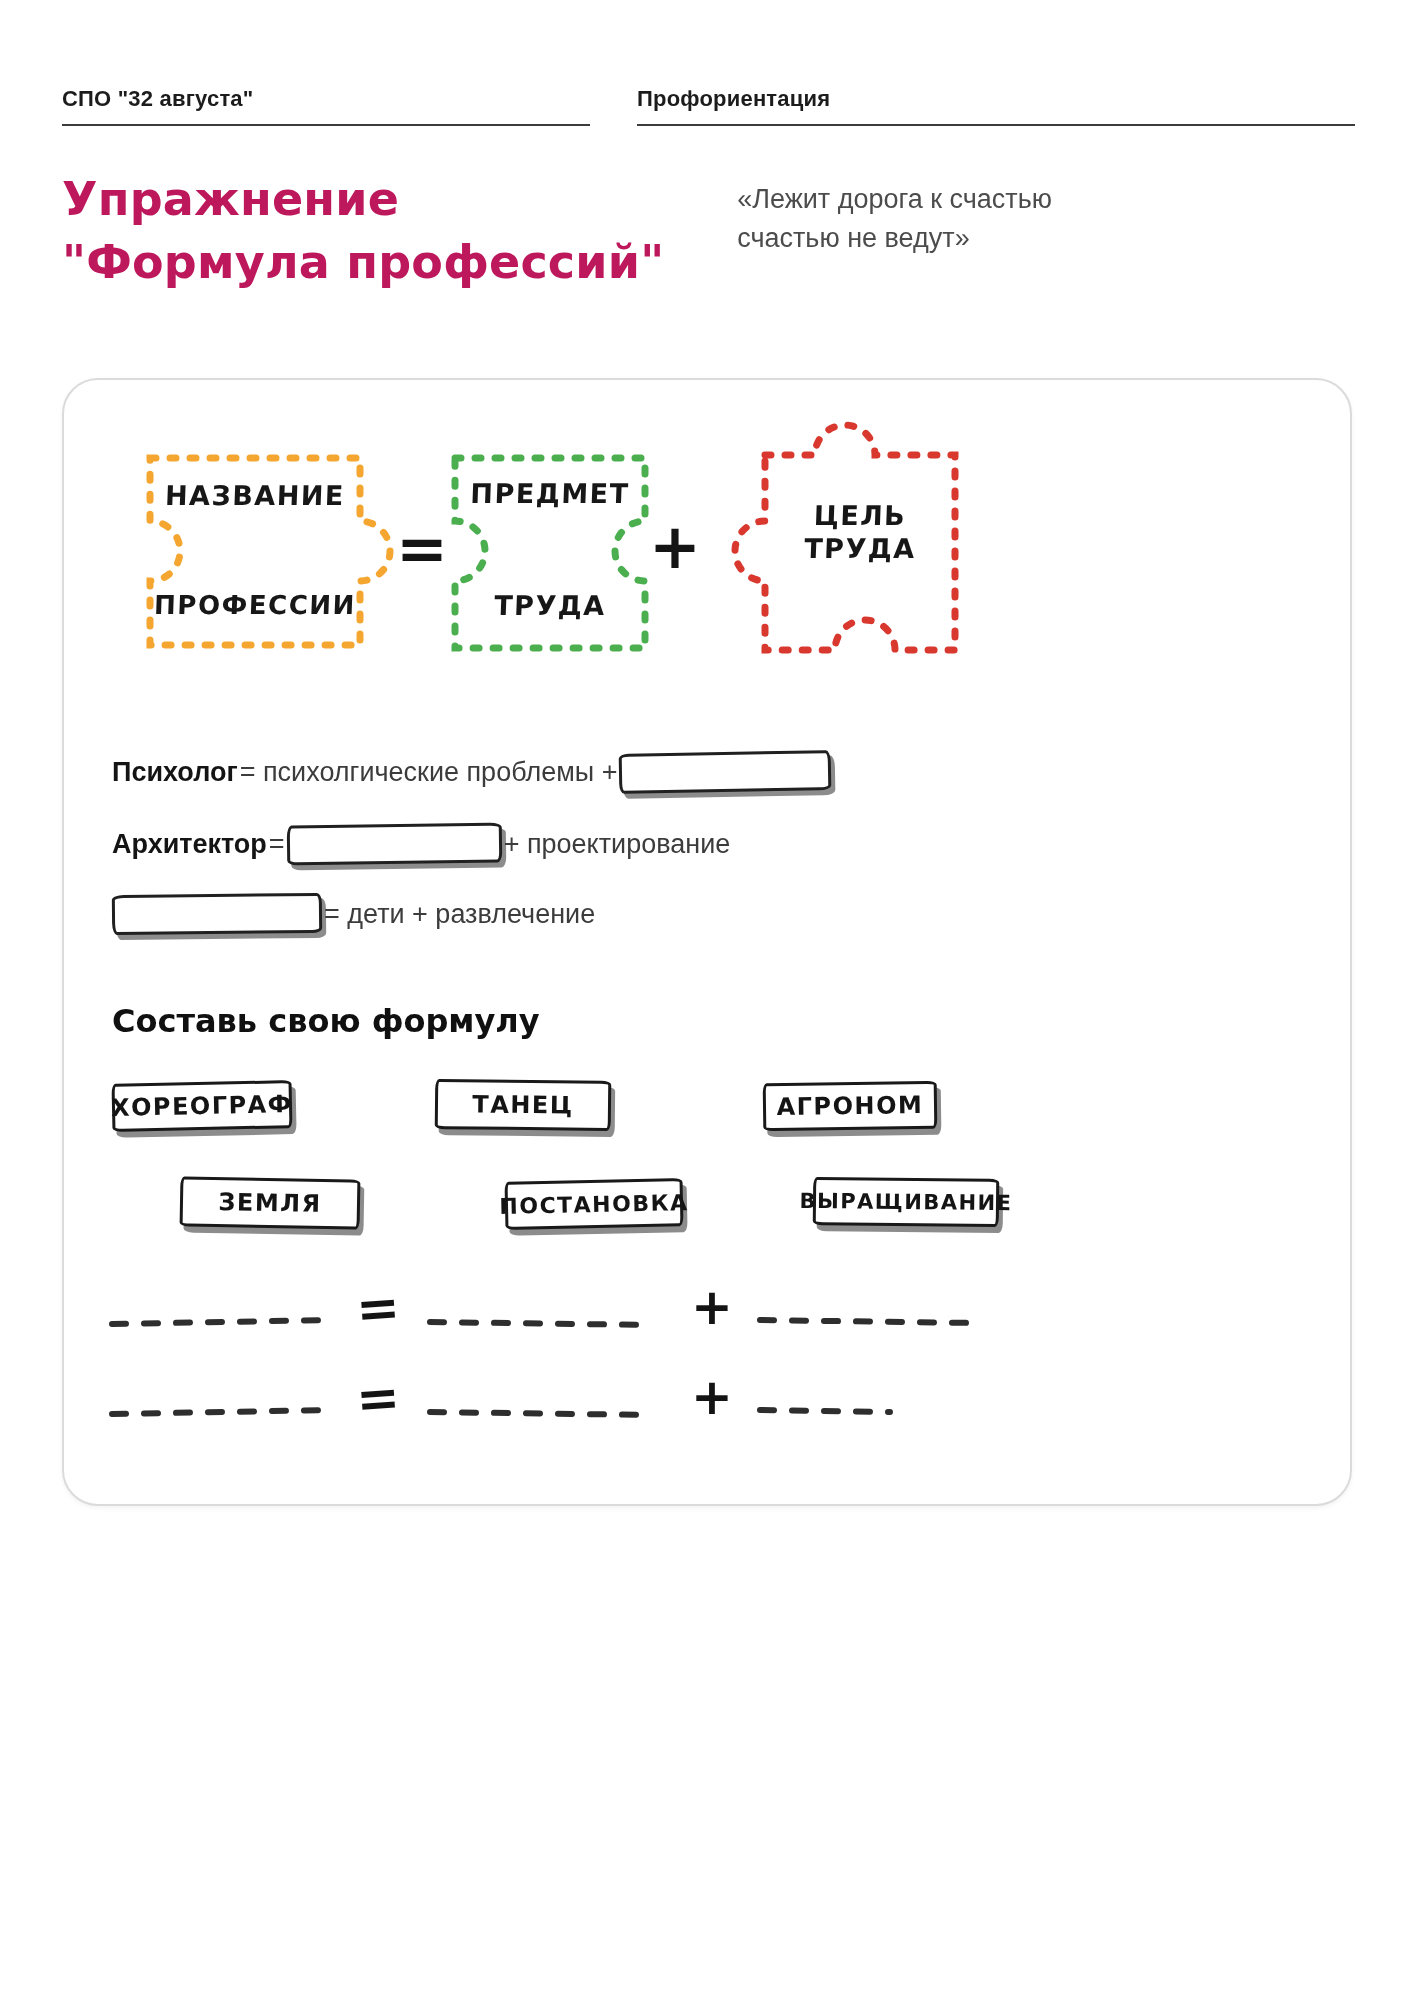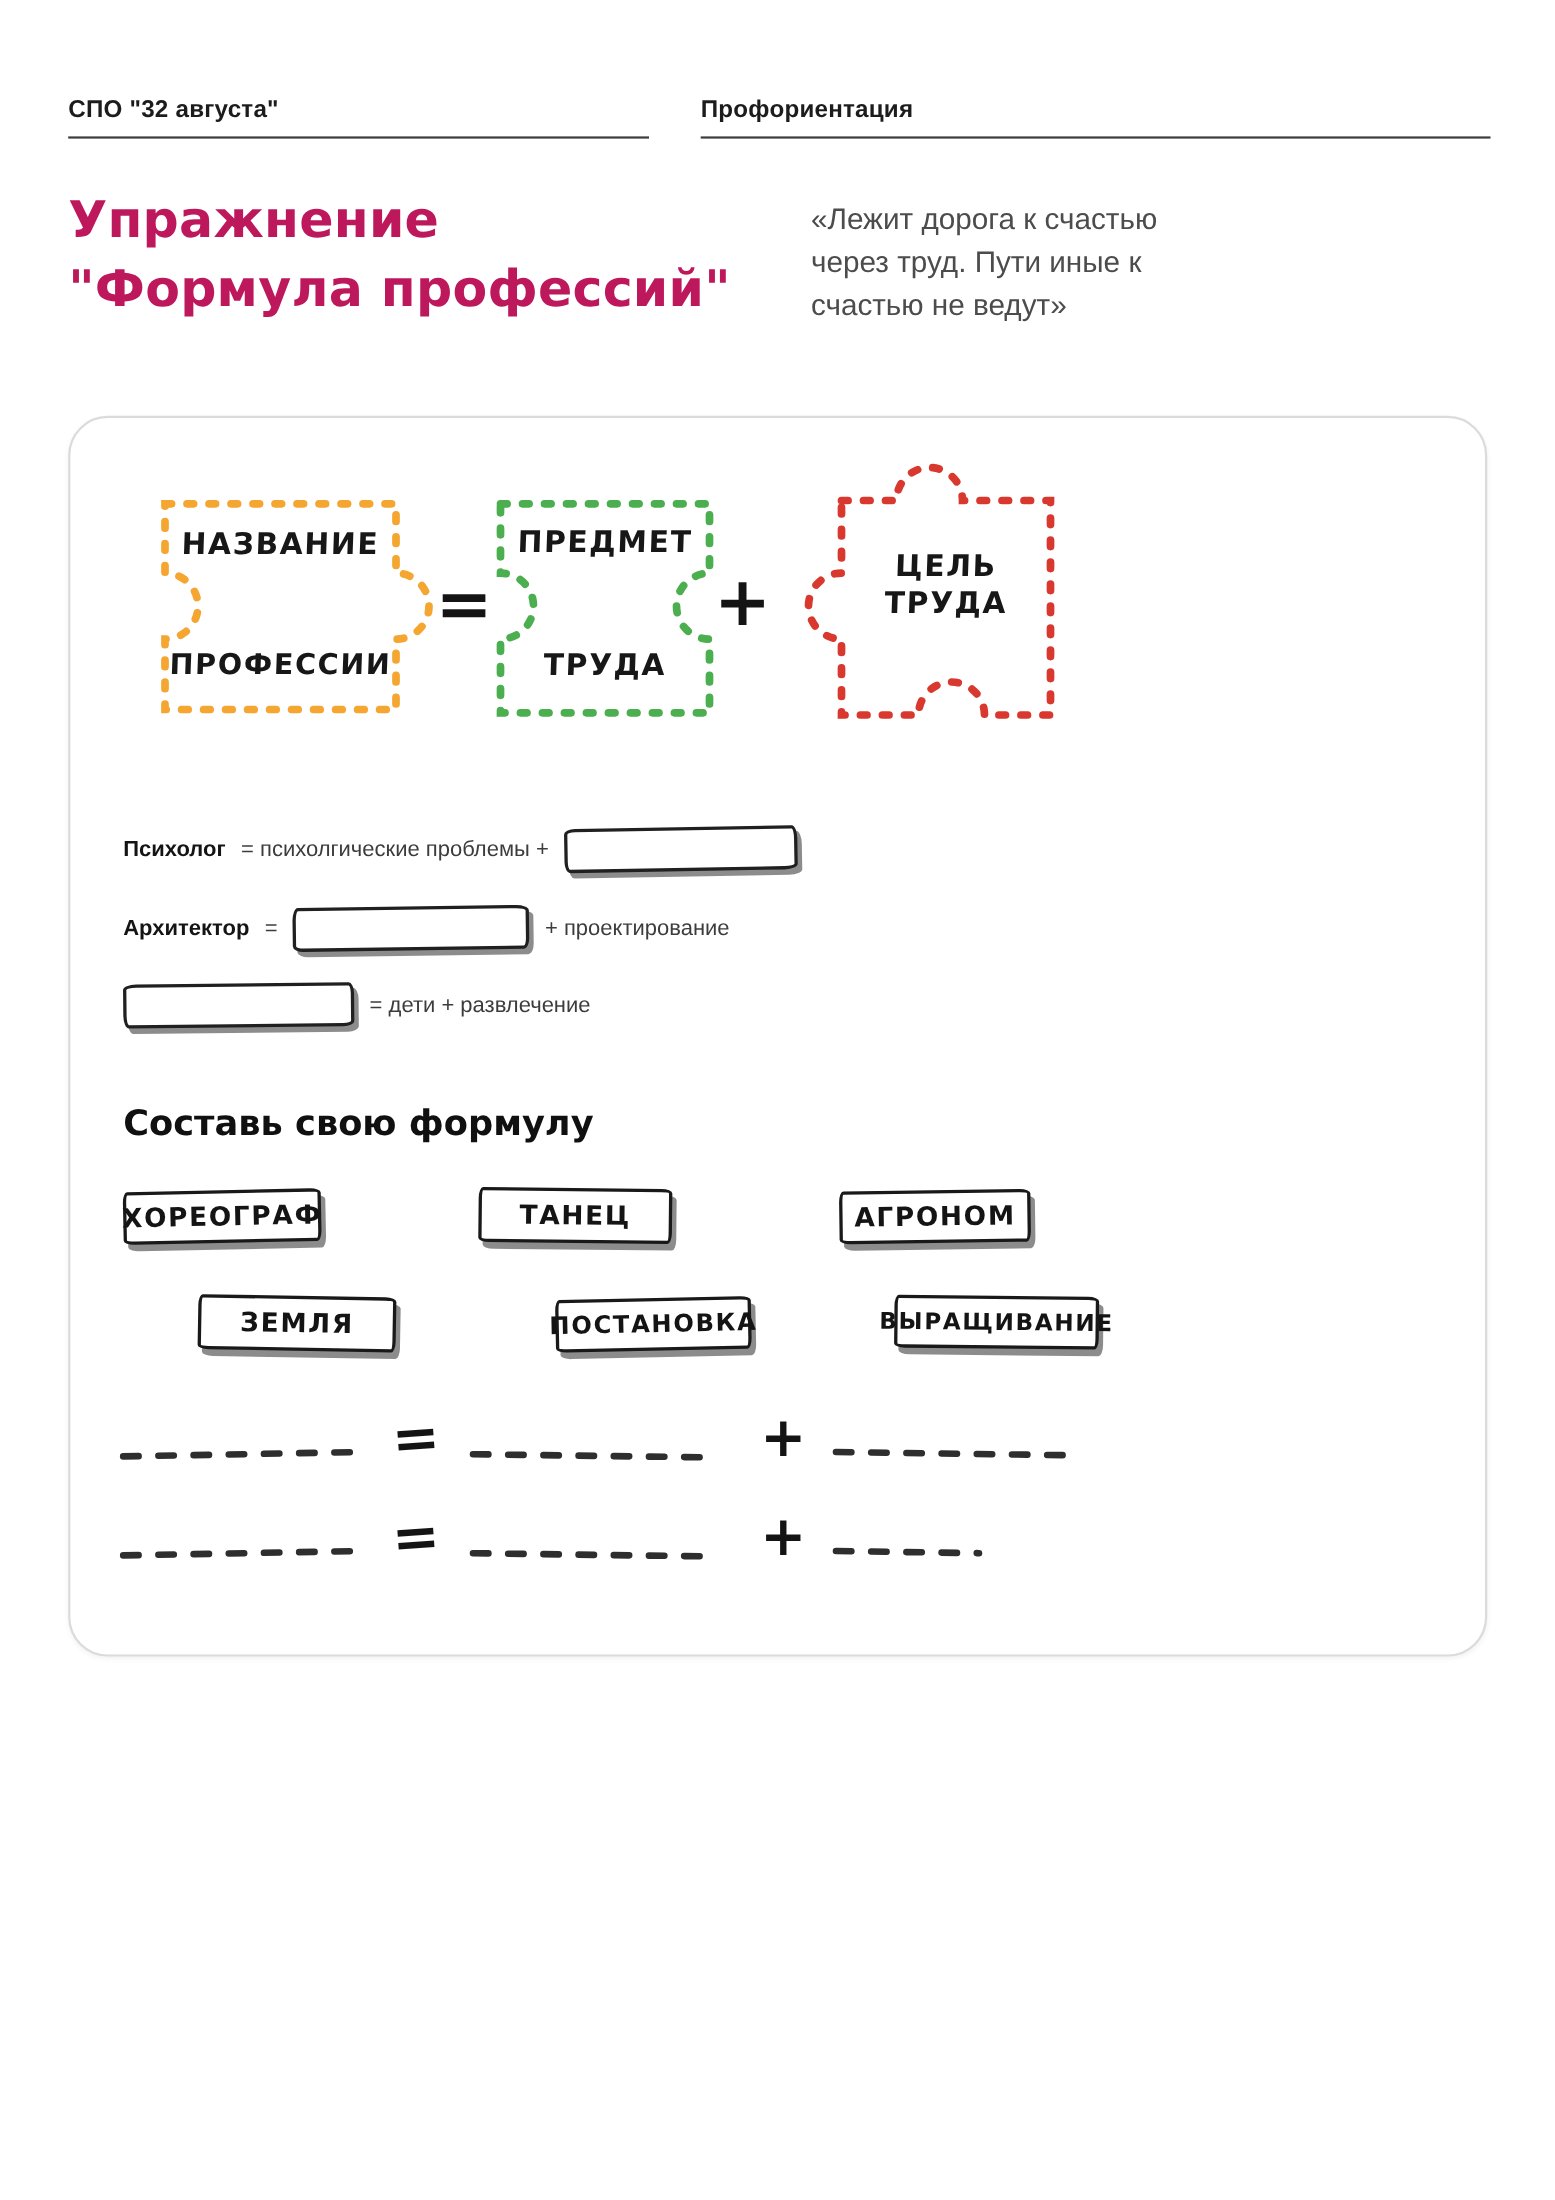--- a/index.html
+++ b/index.html
@@ -35,22 +35,22 @@
   .pz-subj2 { left:455px; top:590px; width:190px; font-size:27px; }
   .pz-goal1 { left:765px; top:500px; width:190px; font-size:27px; }
   .pz-goal2 { left:765px; top:533px; width:190px; font-size:27px; }
 
   .op { position:absolute; font-family:"DejaVu Sans", sans-serif; font-weight:900; color:#141414;
         text-align:center; line-height:1; }
   .op-eq1   { left:392px; top:518px; width:60px; font-size:62px; }
   .op-plus1 { left:645px; top:516px; width:60px; font-size:62px; }
 
   
-  .f-row { position:absolute; left:112px; display:flex; align-items:center; gap:14px;
-           font-size:20px; color:#3c3c3c; height:48px; white-space:nowrap; }
+  .f-row { position:absolute; left:112px; display:flex; align-items:center; gap:2px;
+           font-size:27px; color:#3c3c3c; height:48px; white-space:nowrap; }
   .f-row1 { top:748px; }
   .f-row2 { top:820px;text-align:center; }
   .f-row3 { top:890px; }
   .f-bold { font-weight:700; color:#141414; }
 
   .blank { display:inline-block; background:#fff; border:3px solid #202020;
            box-shadow:4px 5px 0 rgba(45,45,45,0.55); }
   .blank-1 { width:212px; height:40px; border-radius:10px 5px 12px 5px / 5px 12px 5px 10px; transform:rotate(-1deg); }
   .blank-2 { width:215px; height:40px; border-radius:5px 12px 5px 10px / 12px 5px 10px 5px; transform:rotate(-0.8deg); }
   .blank-3 { width:210px; height:40px; border-radius:12px 5px 10px 5px / 5px 10px 5px 12px; transform:rotate(-0.6deg); }
@@ -88,21 +88,20 @@
   <div class="hdr hdr-right">Профориентация</div>
   <div class="rule rule-right"></div>
 
   <div class="title">
     <div>Упражнение</div>
     <div>"Формула профессий"</div>
   </div>
 
   <div class="quote">
     <div>«Лежит дорога к счастью</div>
-    <div>через труд. Пути иные к</div>
     <div>счастью не ведут»</div>
   </div>
 
   <div class="card"></div>
 
   <svg class="puzzle-svg" width="900" height="290" viewBox="0 0 900 290">
     <path d="M50 68 L260 68 L260 131 A30 30 0 0 1 260 191 L260 255 L50 255 L50 191 A30 30 0 0 0 50 131 Z" fill="none" stroke-width="7" stroke-linecap="round" stroke-dasharray="6 14" stroke="#F4A630"></path>
     <path d="M355 68 L545 68 L545 131 A30 30 0 0 0 545 191 L545 258 L355 258 L355 191 A30 30 0 0 0 355 131 Z" fill="none" stroke-width="7" stroke-linecap="round" stroke-dasharray="6 14" stroke="#4BAE4F"></path>
     <path d="M665 65 L715 65 A30 30 0 0 1 775 65 L855 65 L855 260 L795 260 A30 30 0 0 0 735 260 L665 260 L665 191 A30 30 0 0 1 665 131 Z" fill="none" stroke-width="7" stroke-linecap="round" stroke-dasharray="6 14" stroke="#D8382E"></path>
   </svg>

